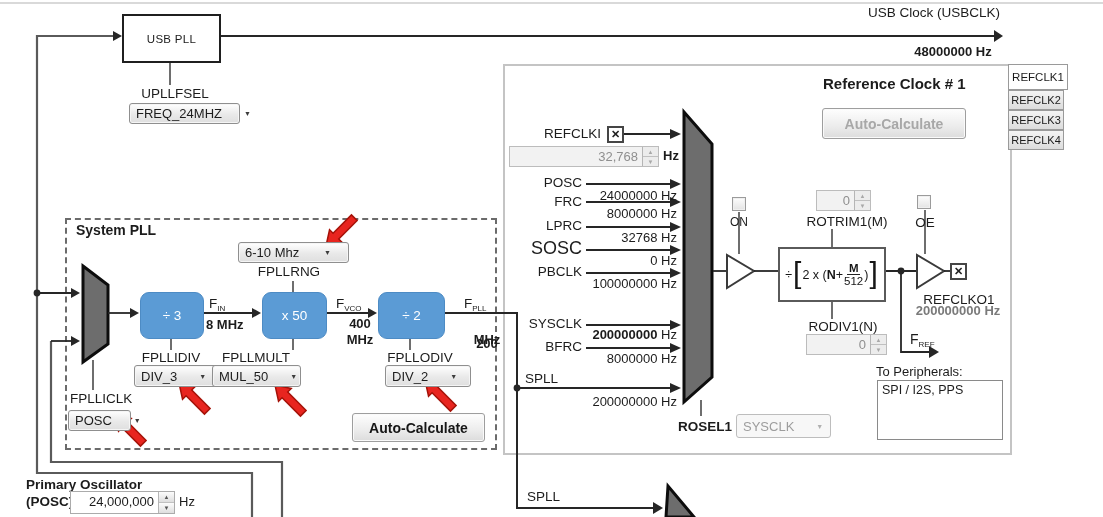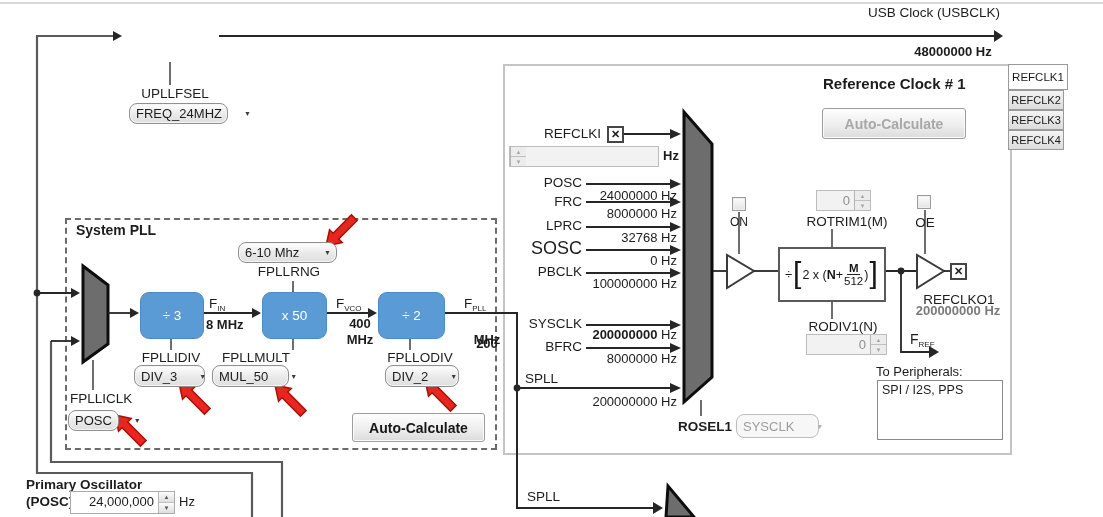--- a/index.html
+++ b/index.html
@@ -15,22 +15,22 @@
   .topline{position:absolute;left:0;top:2px;width:1103px;height:2px;background:#d9d9d9;z-index:0;}
   
   .outline-box{position:absolute;background:#fff;border:2px solid #1f1f1f;z-index:2;
                display:flex;align-items:center;justify-content:center;font-size:11.5px;letter-spacing:.3px;}
   .panel{position:absolute;border:2px solid #c4c4c4;background:transparent;z-index:0;}
   .dashed{position:absolute;border:2px dashed #6b6b6b;background:transparent;z-index:0;}
   .bluebox{position:absolute;background:#5b9bd5;border:1px solid #4d8bc4;border-radius:9px;z-index:2;
            color:#fff;font-size:13.5px;display:flex;align-items:center;justify-content:center;}
   
   .dd{position:absolute;z-index:3;display:flex;align-items:center;justify-content:space-between;
-      border:1px solid #8f8f8f;border-radius:8px;background:linear-gradient(#ffffff,#e9e9e9 55%,#dfdfdf);
-      font-size:13px;padding:0 5px 0 6px;box-shadow:0 0 0 1px #f5f5f5 inset;cursor:default;gap:16px;}
+      border:1px solid #8f8f8f;border-radius:3px;background:linear-gradient(#ffffff,#e9e9e9 55%,#dfdfdf);
+      font-size:13px;padding:0 17px 0 6px;box-shadow:0 0 0 1px #f5f5f5 inset;cursor:default;gap:16px;}
   .dd .arr{font-size:7px;color:#3d3d3d;margin-left:6px;}
   .dd.disabled{border-color:#bdbdbd;background:#f7f7f7;color:#9d9d9d;box-shadow:none;}
   .dd.disabled .arr{color:#b0b0b0;}
   
   .spin{position:absolute;z-index:3;display:flex;align-items:stretch;border:1px solid #ababab;background:#fff;font-size:13px;}
   .spin .val{flex:1;text-align:right;padding:2px 4px 0 2px;overflow:hidden;}
   .spin .btns{width:15px;border-left:1px solid #b5b5b5;display:flex;flex-direction:column;}
   .spin .btns div{flex:1;display:flex;align-items:center;justify-content:center;font-size:6px;line-height:6px;
                   color:#555;background:linear-gradient(#fcfcfc,#dedede);}
   .spin .btns div + div{border-top:1px solid #c0c0c0;}
@@ -152,20 +152,23 @@
       <polygon points="0,0 14,-9 14,-4 40,-4 40,4 14,4 14,9" fill="#e8251f" stroke="#a51208" stroke-width="1.5"></polygon>
       </g>
     <g transform="translate(425,380) rotate(45)">
       <polygon points="0,0 14,-9 14,-4 40,-4 40,4 14,4 14,9" fill="#e8251f" stroke="#a51208" stroke-width="1.5"></polygon>
       </g>
     <g transform="translate(115,415) rotate(45)">
       <polygon points="0,0 14,-9 14,-4 40,-4 40,4 14,4 14,9" fill="#e8251f" stroke="#a51208" stroke-width="1.5"></polygon>
       </g>
   </svg>
 
+  <div class="outline-box" style="left:122px;top:14px;width:95px;height:45px;">
+    <span>USB PLL</span>
+  </div>
   <div class="lbl" style="left:868px;top:5px;width:140px;font-size:13.5px;">USB Clock (USBCLK)</div>
   <div class="lbl bold ctr" style="left:903px;top:44px;width:100px;">48000000 Hz</div>
   <div class="lbl ctr" style="left:136px;top:86px;width:78px;font-size:13.5px;">UPLLFSEL</div>
   <div class="dd" style="left:129px;top:103px;width:86px;height:19px;">
     <span>FREQ_24MHZ</span>
     <span class="arr">▼</span>
   </div>
 
   <div class="lbl bold" style="left:76px;top:223px;font-size:14px;">System PLL</div>
   <div class="bluebox" style="left:140px;top:292px;width:62px;height:45px;">
@@ -240,20 +243,21 @@
     </div>
   <div class="tab" style="left:1008px;top:130px;width:54px;height:18px;">
     <span>REFCLK4</span>
     </div>
 
   <div class="lbl rt" style="left:498px;top:126px;width:103px;font-size:13.5px;">REFCLKI</div>
   <div class="cbx" style="left:607px;top:126px;">
     <span>✕</span>
     </div>
   <div class="spin disabled" style="left:509px;top:146px;width:148px;height:19px;">
+    <div class="val">32,768</div>
     <div class="btns">
       <div>▲</div>
       <div>▼</div>
     </div>
     </div>
   <div class="lbl bold" style="left:663px;top:148px;">Hz</div>
 
   <div class="lbl rt" style="left:498px;top:175px;width:84px;font-size:13.5px;">POSC</div>
   <div class="lbl rt" style="left:498px;top:194px;width:84px;font-size:13.5px;">FRC</div>
   <div class="lbl rt" style="left:498px;top:218px;width:84px;font-size:13.5px;">LPRC</div>

